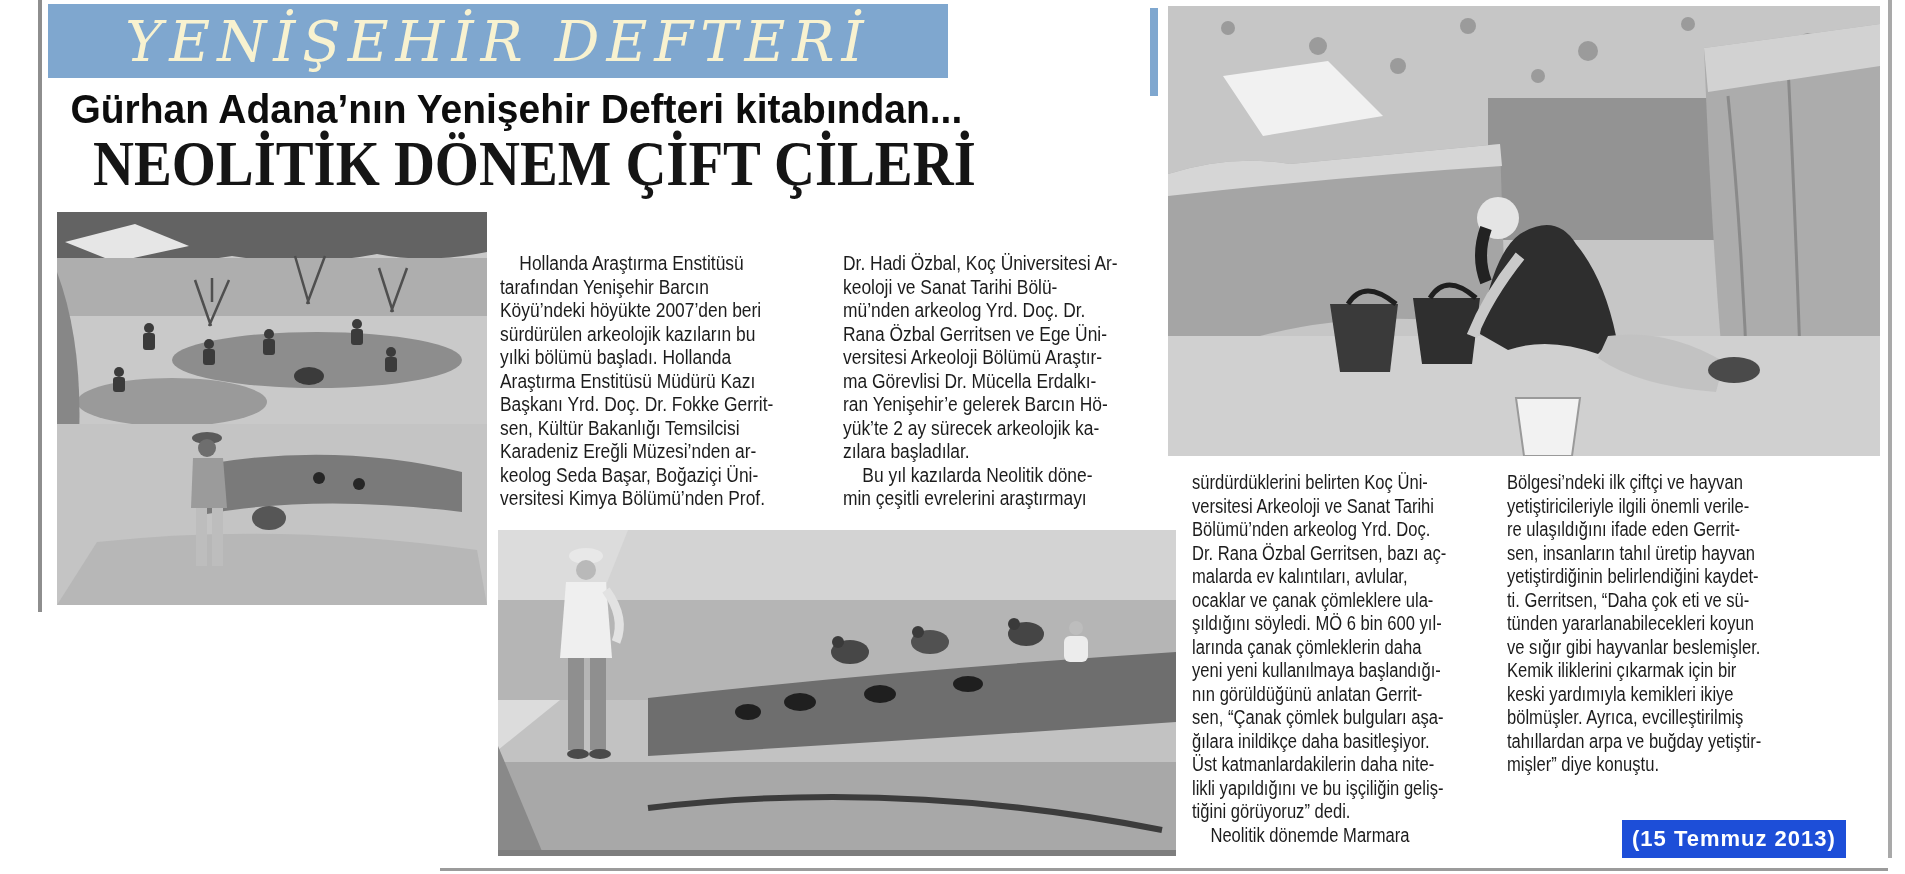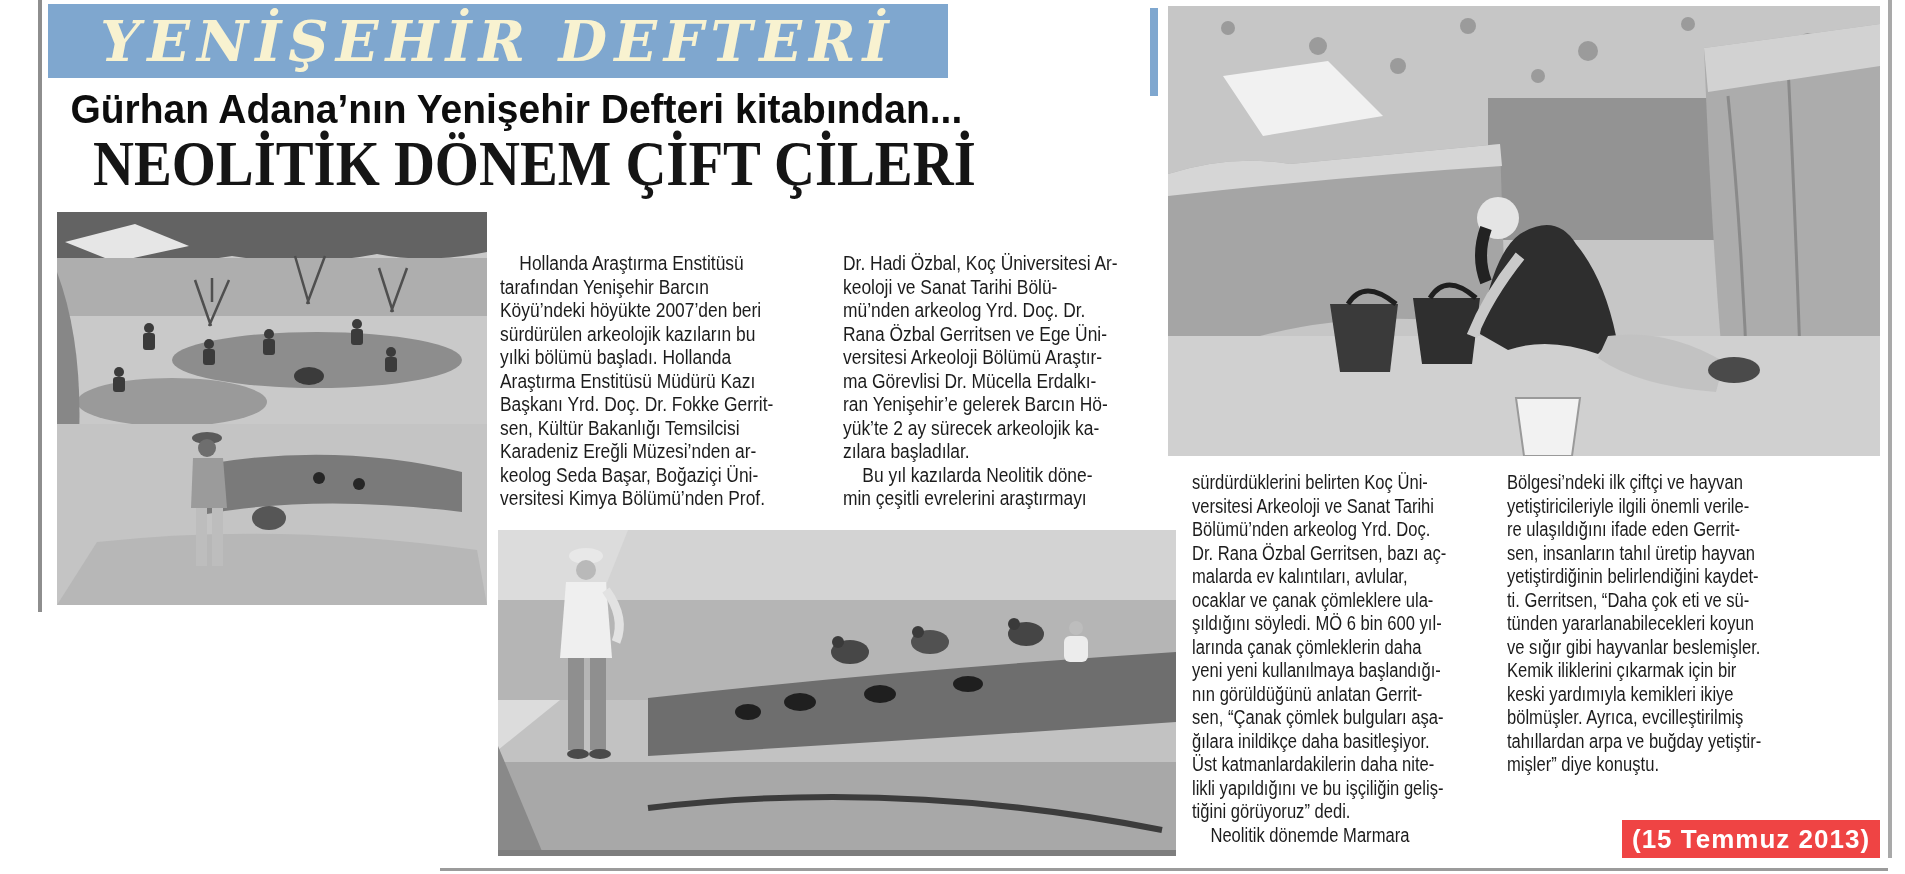--- a/index.html
+++ b/index.html
@@ -5,21 +5,21 @@
   html,body{margin:0;padding:0;background:#ffffff;}
   .page{position:relative;width:1905px;height:874px;background:#ffffff;overflow:hidden;
         font-family:"Liberation Sans",sans-serif;color:#1a1a1a;}
   .rule{position:absolute;background:#8f8f8f;}
   .left-rule{left:38px;top:0;width:4px;height:612px;background:#8e8e8e;}
   .right-rule{left:1888px;top:0;width:4px;height:858px;background:#a9a9a9;}
   .bottom-rule{left:440px;top:868px;width:1448px;height:3px;background:#9b9b9b;}
 
   .banner{position:absolute;left:48px;top:4px;width:900px;height:74px;background:#7fa7cf;
           display:flex;align-items:center;justify-content:center;}
-  .banner-title{font-family:"DejaVu Serif",serif;font-weight:bold;font-style:italic;
+  .banner-title{font-family:"DejaVu Serif",serif;font-weight:normal;font-style:italic;
                 font-size:56px;letter-spacing:7px;color:#f8f2d0;white-space:nowrap;}
   .banner-sliver{position:absolute;left:1150px;top:8px;width:8px;height:88px;background:#7fa7cf;}
 
   .kicker{position:absolute;left:48px;top:86px;width:900px;text-align:center;
           font-weight:bold;font-size:41px;color:#0d0d0d;white-space:nowrap;
           transform:scaleX(0.95);transform-origin:center top;}
   .headline{position:absolute;left:48px;top:128px;width:900px;margin:0;text-align:center;
             font-family:"Liberation Serif",serif;font-weight:bold;font-size:63px;color:#151515;
             white-space:nowrap;transform:scaleX(0.9);transform-origin:center top;}
 
@@ -29,22 +29,22 @@
   .col2{left:843px;top:252px;width:362px;transform:scaleX(0.87);}
   .col3{left:1192px;top:471px;width:364px;font-size:19.5px;transform:scaleX(0.85);}
   .col4{left:1507px;top:471px;width:364px;font-size:19.5px;transform:scaleX(0.85);}
 
   .photo{position:absolute;margin:0;padding:0;overflow:hidden;background:#c9c9c9;}
   .photo svg{display:block;}
   .photo-left{left:57px;top:212px;width:430px;height:393px;}
   .photo-right{left:1168px;top:6px;width:712px;height:450px;}
   .photo-bottom{left:498px;top:530px;width:678px;height:326px;}
 
-  .date-stamp{position:absolute;left:1622px;top:820px;background:#ef4444;color:#ffffff;
-              font-weight:bold;font-size:26px;line-height:38px;padding:0 10px;
+  .date-stamp{position:absolute;left:1622px;top:820px;background:#1d4ed8;color:#ffffff;
+              font-weight:bold;font-size:22px;line-height:38px;padding:0 10px;
               letter-spacing:1px;white-space:nowrap;}
 </style>
 </head>
 <body>
 
 <div class="page">
 
   <div class="rule left-rule"></div>
 
   <div class="banner">

